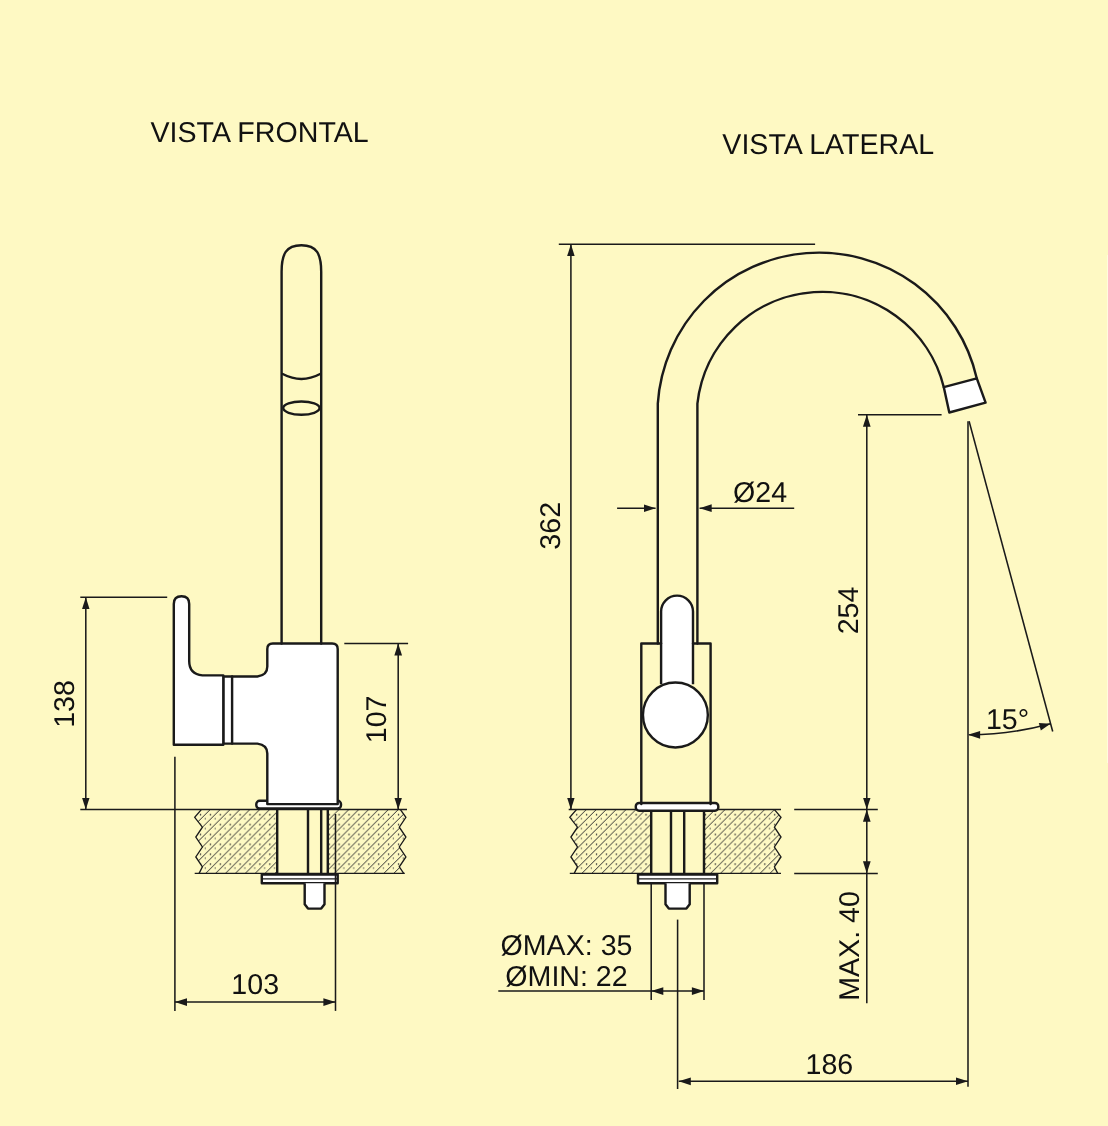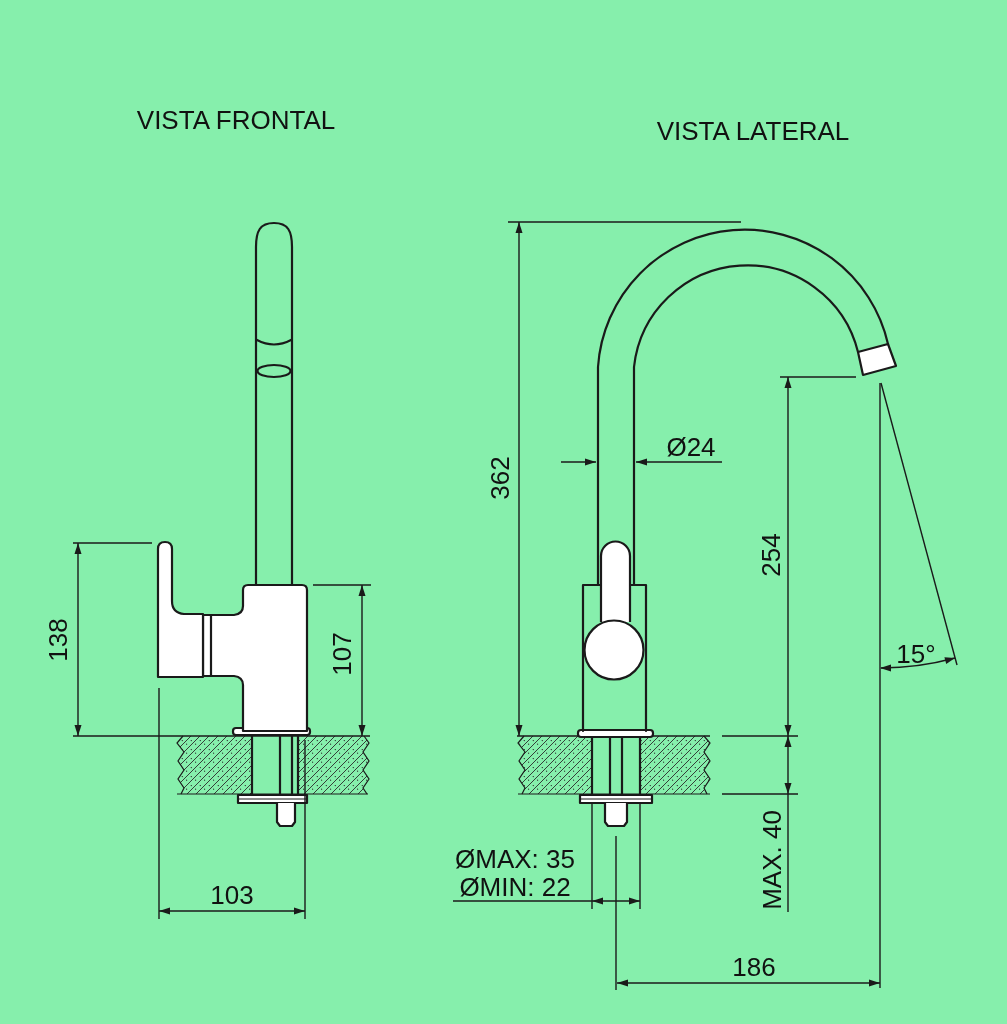--- a/index.html
+++ b/index.html
@@ -1,16 +1,16 @@
 <!DOCTYPE html>
 <html><head>
 <meta charset="utf-8">
 <style>
   html,body{margin:0;padding:0;background:#fff;}
-  .canvas{position:relative;width:1007px;height:1024px;background:#86efac;overflow:hidden;
+  .canvas{position:relative;width:1007px;height:1024px;background:#fef9c3;overflow:hidden;
           font-family:"Liberation Sans", sans-serif;}
   svg{display:block;}
   text{font-family:"Liberation Sans", sans-serif;font-size:26px;fill:#111;}
   .obj{stroke:#1a1a1a;stroke-width:2.2;fill:none;stroke-linecap:round;stroke-linejoin:round;}
   .objf{stroke:#1a1a1a;stroke-width:2.2;fill:#fff;stroke-linejoin:round;}
   .dim{stroke:#1a1a1a;stroke-width:1.4;fill:none;}
   .thin{stroke:#1a1a1a;stroke-width:1.2;fill:none;}
   .arrfill{fill:#1a1a1a;stroke:none;}
 </style>
 </head>

